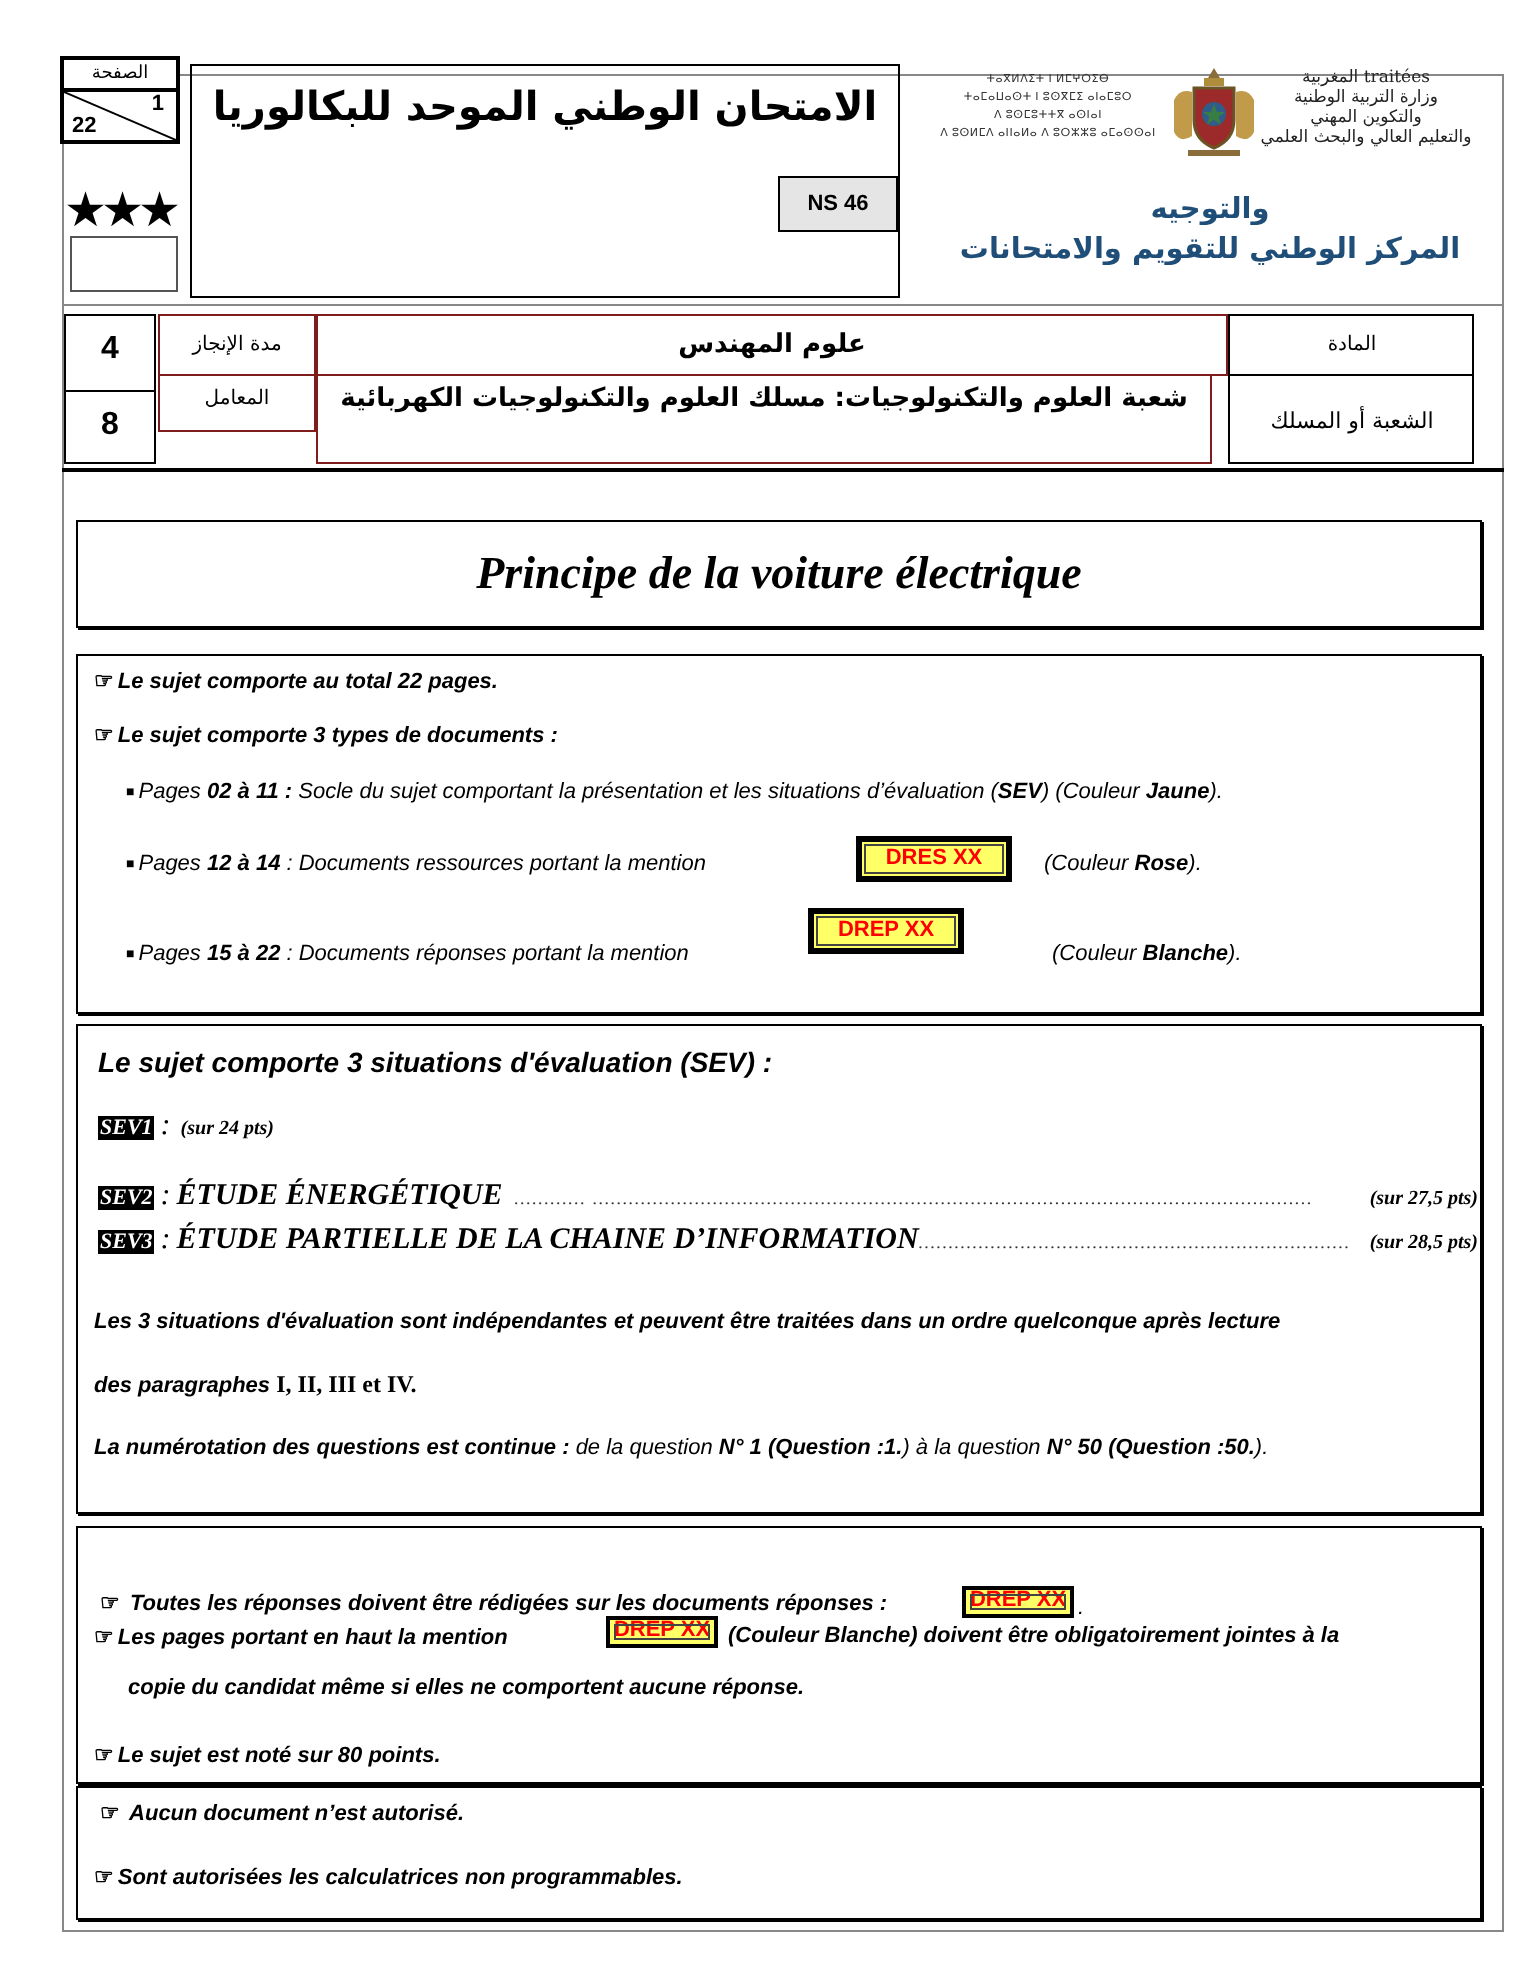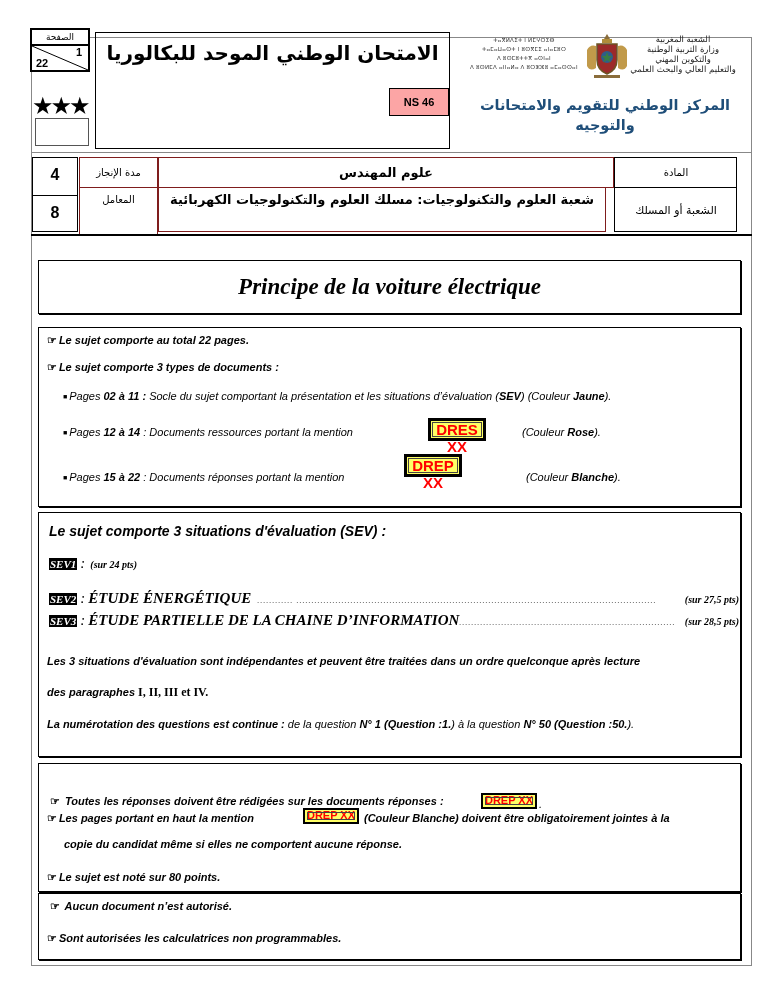--- a/index.html
+++ b/index.html
@@ -18,21 +18,21 @@
 
   .stars { position: absolute; left: 32px; top: 94px; font-size: 24px; letter-spacing: -3px; line-height: 24px; }
   .star-box { position: absolute; left: 35px; top: 118px; width: 54px; height: 28px; border: 1px solid #555; }
 
   
   .title-frame { position: absolute; left: 95px; top: 32px; width: 355px; height: 117px; border: 1px solid #000; }
   .title-ar { position: absolute; left: 0; right: 0; top: 8px; text-align: center; direction: rtl;
     font-family: "DejaVu Sans", sans-serif; font-weight: bold; font-size: 20px; }
   .session { position: absolute; left: 0; right: 60px; top: 46px; text-align: center; direction: rtl; font-size: 17px; font-family: "DejaVu Sans", sans-serif; }
   .subject-ar { position: absolute; left: 0; right: 60px; top: 70px; text-align: center; direction: rtl; font-size: 17px; font-family: "DejaVu Sans", sans-serif; }
-  .ns-box { position: absolute; left: 293px; top: 55px; width: 60px; height: 28px; border: 1px solid #000; background: #fca5a5;
+  .ns-box { position: absolute; left: 293px; top: 55px; width: 60px; height: 28px; border: 1px solid #000; background: #e5e5e5;
     font-size: 11px; font-weight: bold; text-align: center; line-height: 26px; }
 
   
   .tifinagh { position: absolute; left: 455px; top: 36px; width: 138px; font-size: 5.5px; line-height: 9px; text-align: center; color: #333; letter-spacing: 0.3px; }
   .emblem { position: absolute; left: 582px; top: 32px; width: 50px; height: 50px; }
   .ministry { position: absolute; left: 618px; top: 34px; width: 130px; direction: rtl; text-align: center; font-size: 8.5px; line-height: 10px; font-family: "DejaVu Serif", serif; color: #222; }
   .center-name { position: absolute; left: 470px; top: 95px; width: 270px; direction: rtl; text-align: center;
     color: #1f4e79; font-weight: bold; font-size: 14.5px; line-height: 20px; font-family: "DejaVu Sans", sans-serif; }
 
   .hline { position: absolute; height: 0; border-top: 1px solid #888; }
@@ -49,21 +49,21 @@
 
   .box { position: absolute; border: 1px solid #000; box-shadow: 1px 1px 0 #000; background: #fff; }
   .txt { position: absolute; font-family: "Liberation Sans", sans-serif; font-style: italic; font-size: 11px; white-space: nowrap; }
   .txt b { font-weight: bold; }
   .bold-it { font-weight: bold; font-style: italic; }
   .hand { font-style: normal; font-size: 11px; margin-right: 2px; }
   .bullet { font-size: 7px; vertical-align: 1px; margin-right: 2px; font-style: normal; }
 
   .tag { display: inline-block; background: #ffff66; border: 3px solid #000; outline: 1px solid #444; outline-offset: -5px; color: #ff0000;
     font-family: "Liberation Sans", sans-serif; font-weight: bold; font-style: normal; text-align: center; vertical-align: middle; }
-  .tag.lg { width: 58px; height: 23px; font-size: 15px; line-height: 17px; }
+  .tag.lg { width: 78px; height: 23px; font-size: 11px; line-height: 17px; }
   .tag.sm { width: 56px; height: 16px; font-size: 11px; line-height: 10px; border-width: 2px; }
 
   .sev-title { position: absolute; left: 49px; top: 523px; font-family: "Liberation Sans", sans-serif; font-style: italic; font-weight: bold; font-size: 14px; }
   .sev-row { position: absolute; left: 49px; width: 690px; font-family: "Liberation Serif", serif; font-style: italic; font-weight: bold; font-size: 15px; white-space: nowrap; display: flex; align-items: baseline; }
   .sev-badge { background: #000; color: #fff; font-size: 11px; padding: 0 1px; font-family: "Liberation Serif", serif; font-style: italic; font-weight: bold; }
   .sev-sep { font-weight: normal; margin: 0 3px; }
   .sev-dots { flex: 1; overflow: hidden; font-weight: normal; font-size: 9px; letter-spacing: 1px; color: #333; }
   .sev-pts { font-size: 10px; margin-left: 2px; }
 </style>
 </head>
@@ -99,39 +99,39 @@
   <path d="M25 2 l3 5 h-6 z" fill="#8a6d3b"></path>
   <rect x="20" y="7" width="10" height="4" fill="#b08d3a"></rect>
   <path d="M15 12 h20 v16 q0 10 -10 14 q-10 -4 -10 -14 z" fill="#9c2a2a" stroke="#6b5424" stroke-width="1.5"></path>
   <circle cx="25" cy="25" r="6" fill="#2f5d8a"></circle>
   <path d="M25 20 l1.5 4 h4 l-3.2 2.4 1.2 4 -3.5 -2.5 -3.5 2.5 1.2 -4 -3.2 -2.4 h4 z" fill="#3a7d44"></path>
   <path d="M5 18 q3 -6 9 -4 v22 q-6 4 -9 -2 z" fill="#c19a4a"></path>
   <path d="M45 18 q-3 -6 -9 -4 v22 q6 4 9 -2 z" fill="#c19a4a"></path>
   <rect x="12" y="43" width="26" height="3" fill="#8a6d3b"></rect>
 </svg>
 <div class="ministry">
-  <div>الشعبة المغربية</div>
+  <div>traitées المغربية</div>
   <div>وزارة التربية الوطنية</div>
   <div>والتكوين المهني</div>
   <div>والتعليم العالي والبحث العلمي</div>
 </div>
 <div class="center-name">
+  <div>والتوجيه</div>
   <div>المركز الوطني للتقويم والامتحانات</div>
-  <div>والتوجيه</div>
 </div>
 
 <div class="hline" style="left:31px; top:152px; width:721px;"></div>
 
 <div class="ticket" style="left:32px; top:157px; width:46px; height:39px;"></div>
 <div class="ticket" style="left:32px; top:195px; width:46px; height:37px;"></div>
 <div class="big-num" style="left:33px; top:166px;">4</div>
 <div class="big-num" style="left:33px; top:204px;">8</div>
 
 <div class="info-cell" style="left:79px; top:157px; width:79px; height:31px; line-height:29px;">مدة الإنجاز</div>
-<div class="info-cell" style="left:79px; top:187px; width:79px; height:48px; padding-top:6px;">المعامل</div>
+<div class="info-cell" style="left:79px; top:187px; width:79px; height:29px; padding-top:6px;">المعامل</div>
 
 <div class="info-cell" style="left:158px; top:157px; width:456px; height:31px; line-height:29px; font-size:13px; font-weight:bold;">علوم المهندس</div>
 <div class="info-cell" style="left:158px; top:187px; width:448px; height:45px; padding-top:4px; font-size:13px; font-weight:bold;">شعبة العلوم والتكنولوجيات: مسلك العلوم والتكنولوجيات الكهربائية</div>
 
 <div class="ticket" style="left:614px; top:157px; width:123px; height:31px;"></div>
 <div class="ticket" style="left:614px; top:187px; width:123px; height:45px;"></div>
 <div class="info-cell" style="left:620px; top:162px; width:112px; height:22px; border:none; line-height:22px; background:transparent;">المادة</div>
 <div class="info-cell" style="left:620px; top:200px; width:112px; height:22px; border:none; line-height:22px; font-size:11px; background:transparent;">الشعبة أو المسلك</div>
 
 <div class="hline dark" style="left:31px; top:234px; width:721px;"></div>

